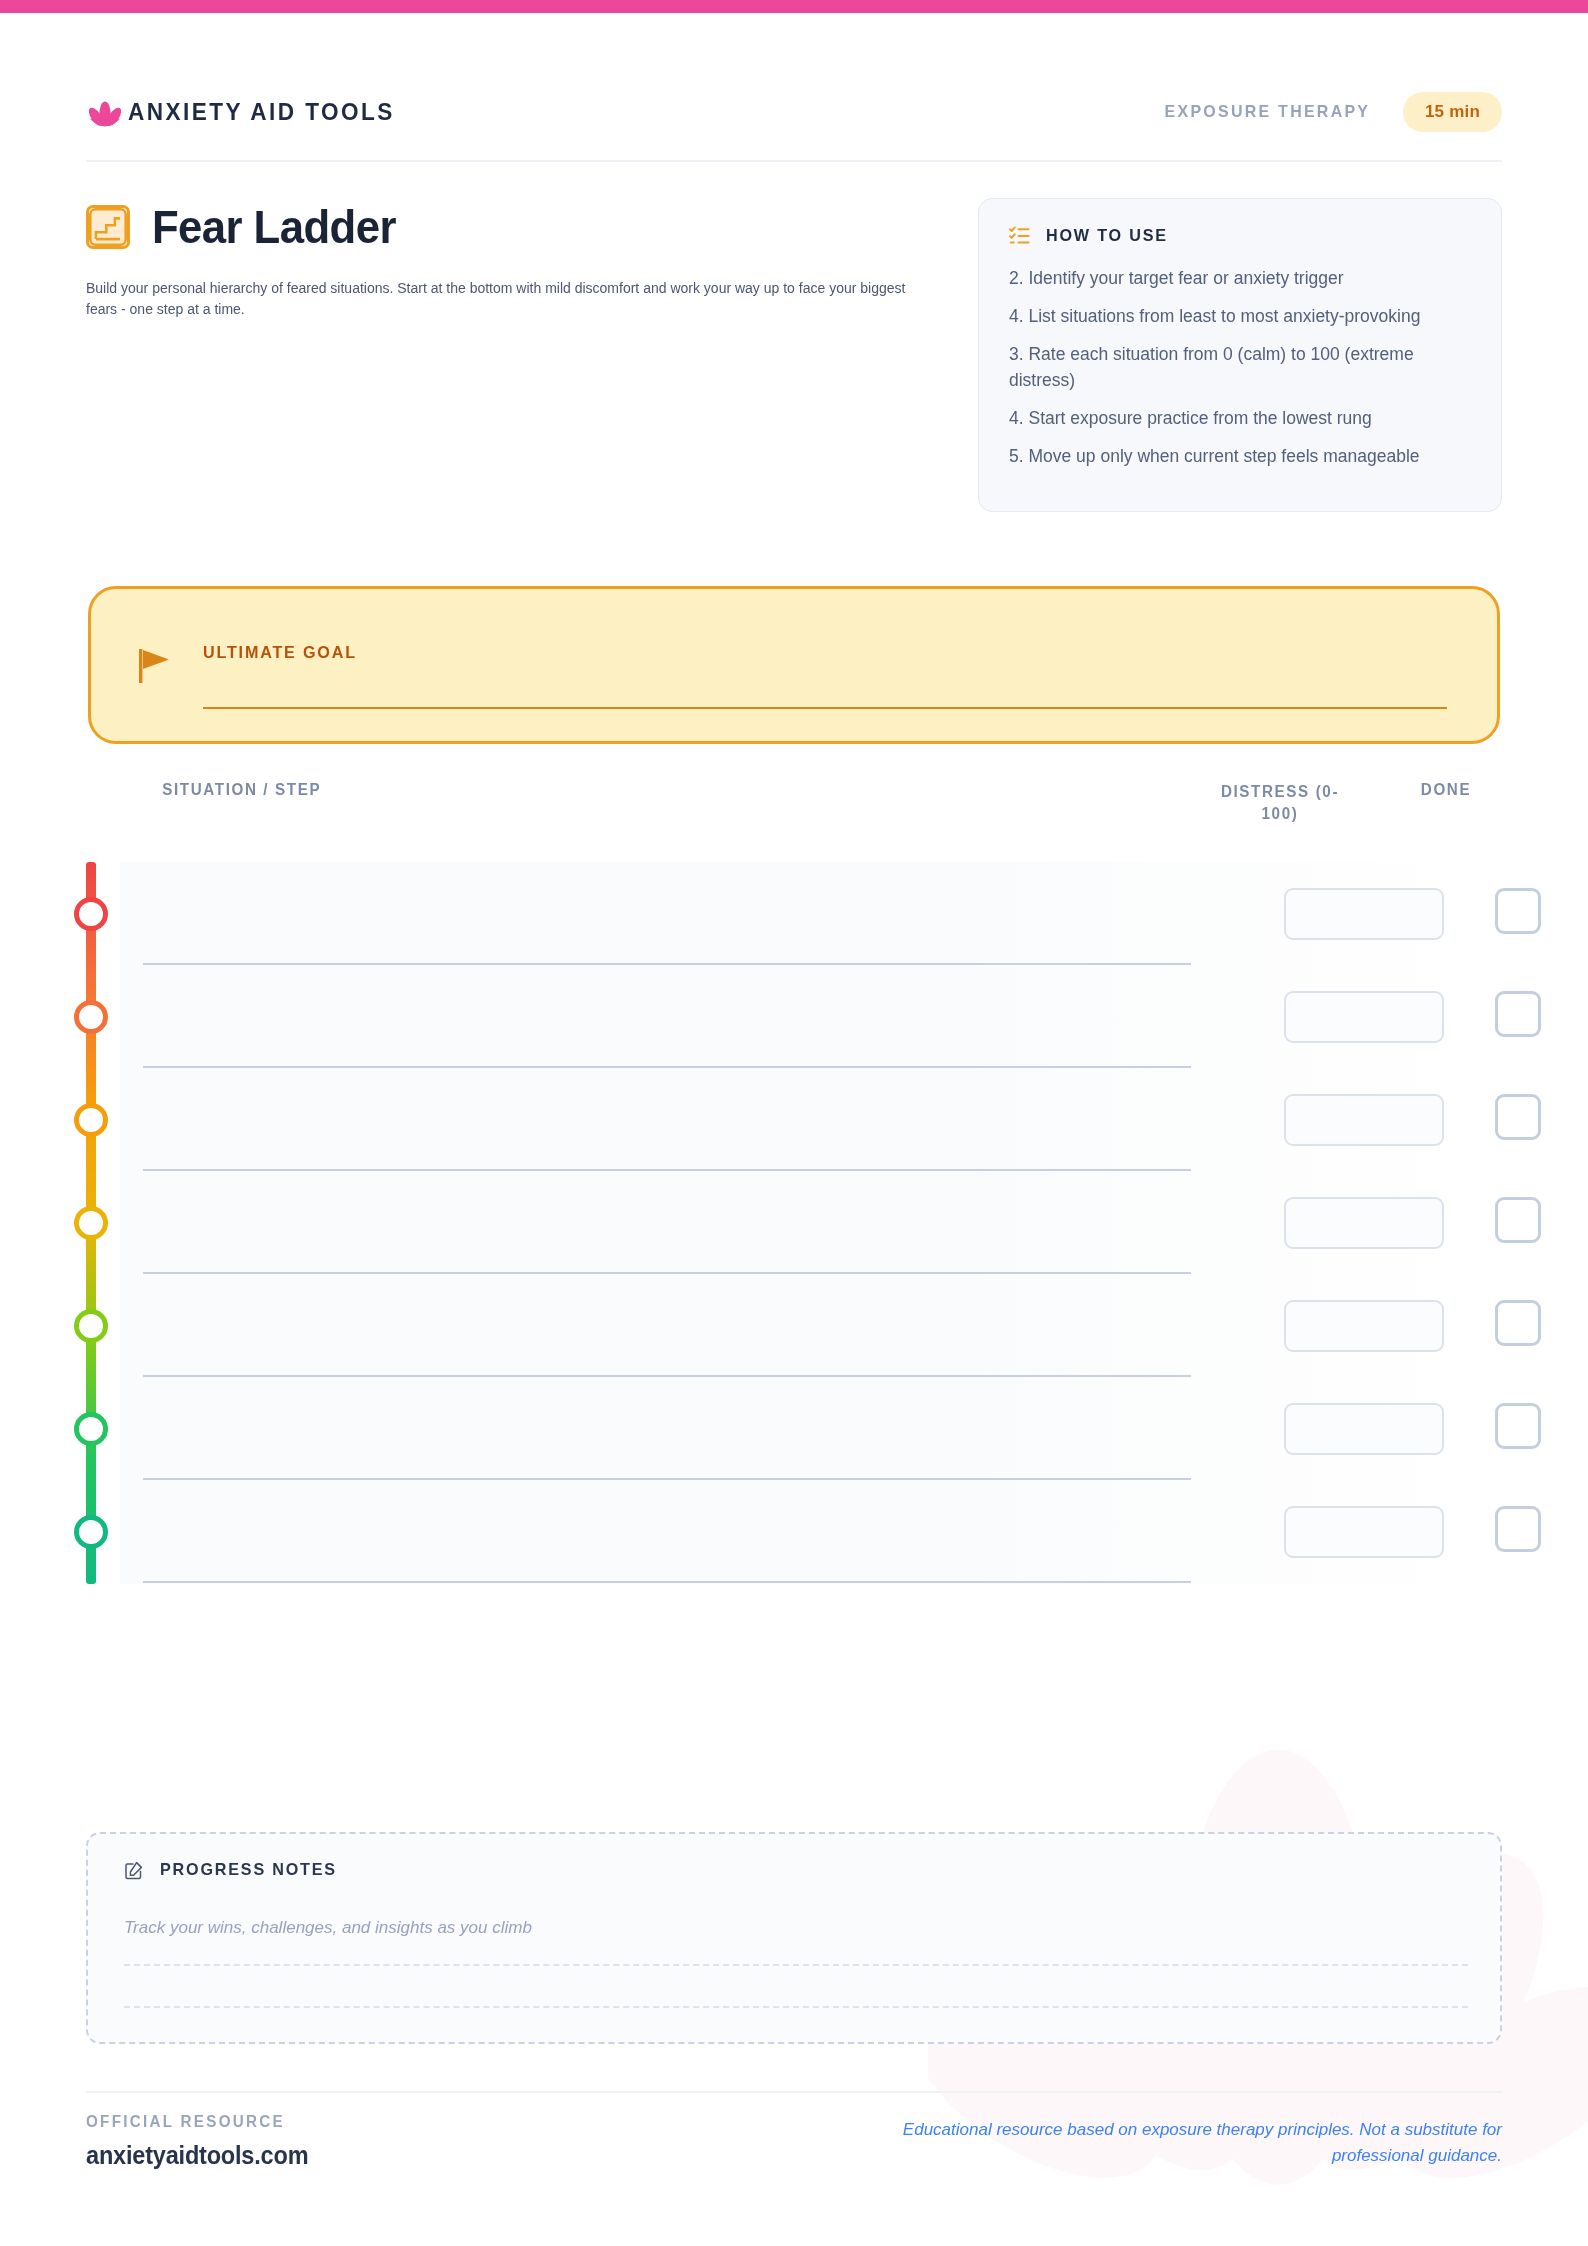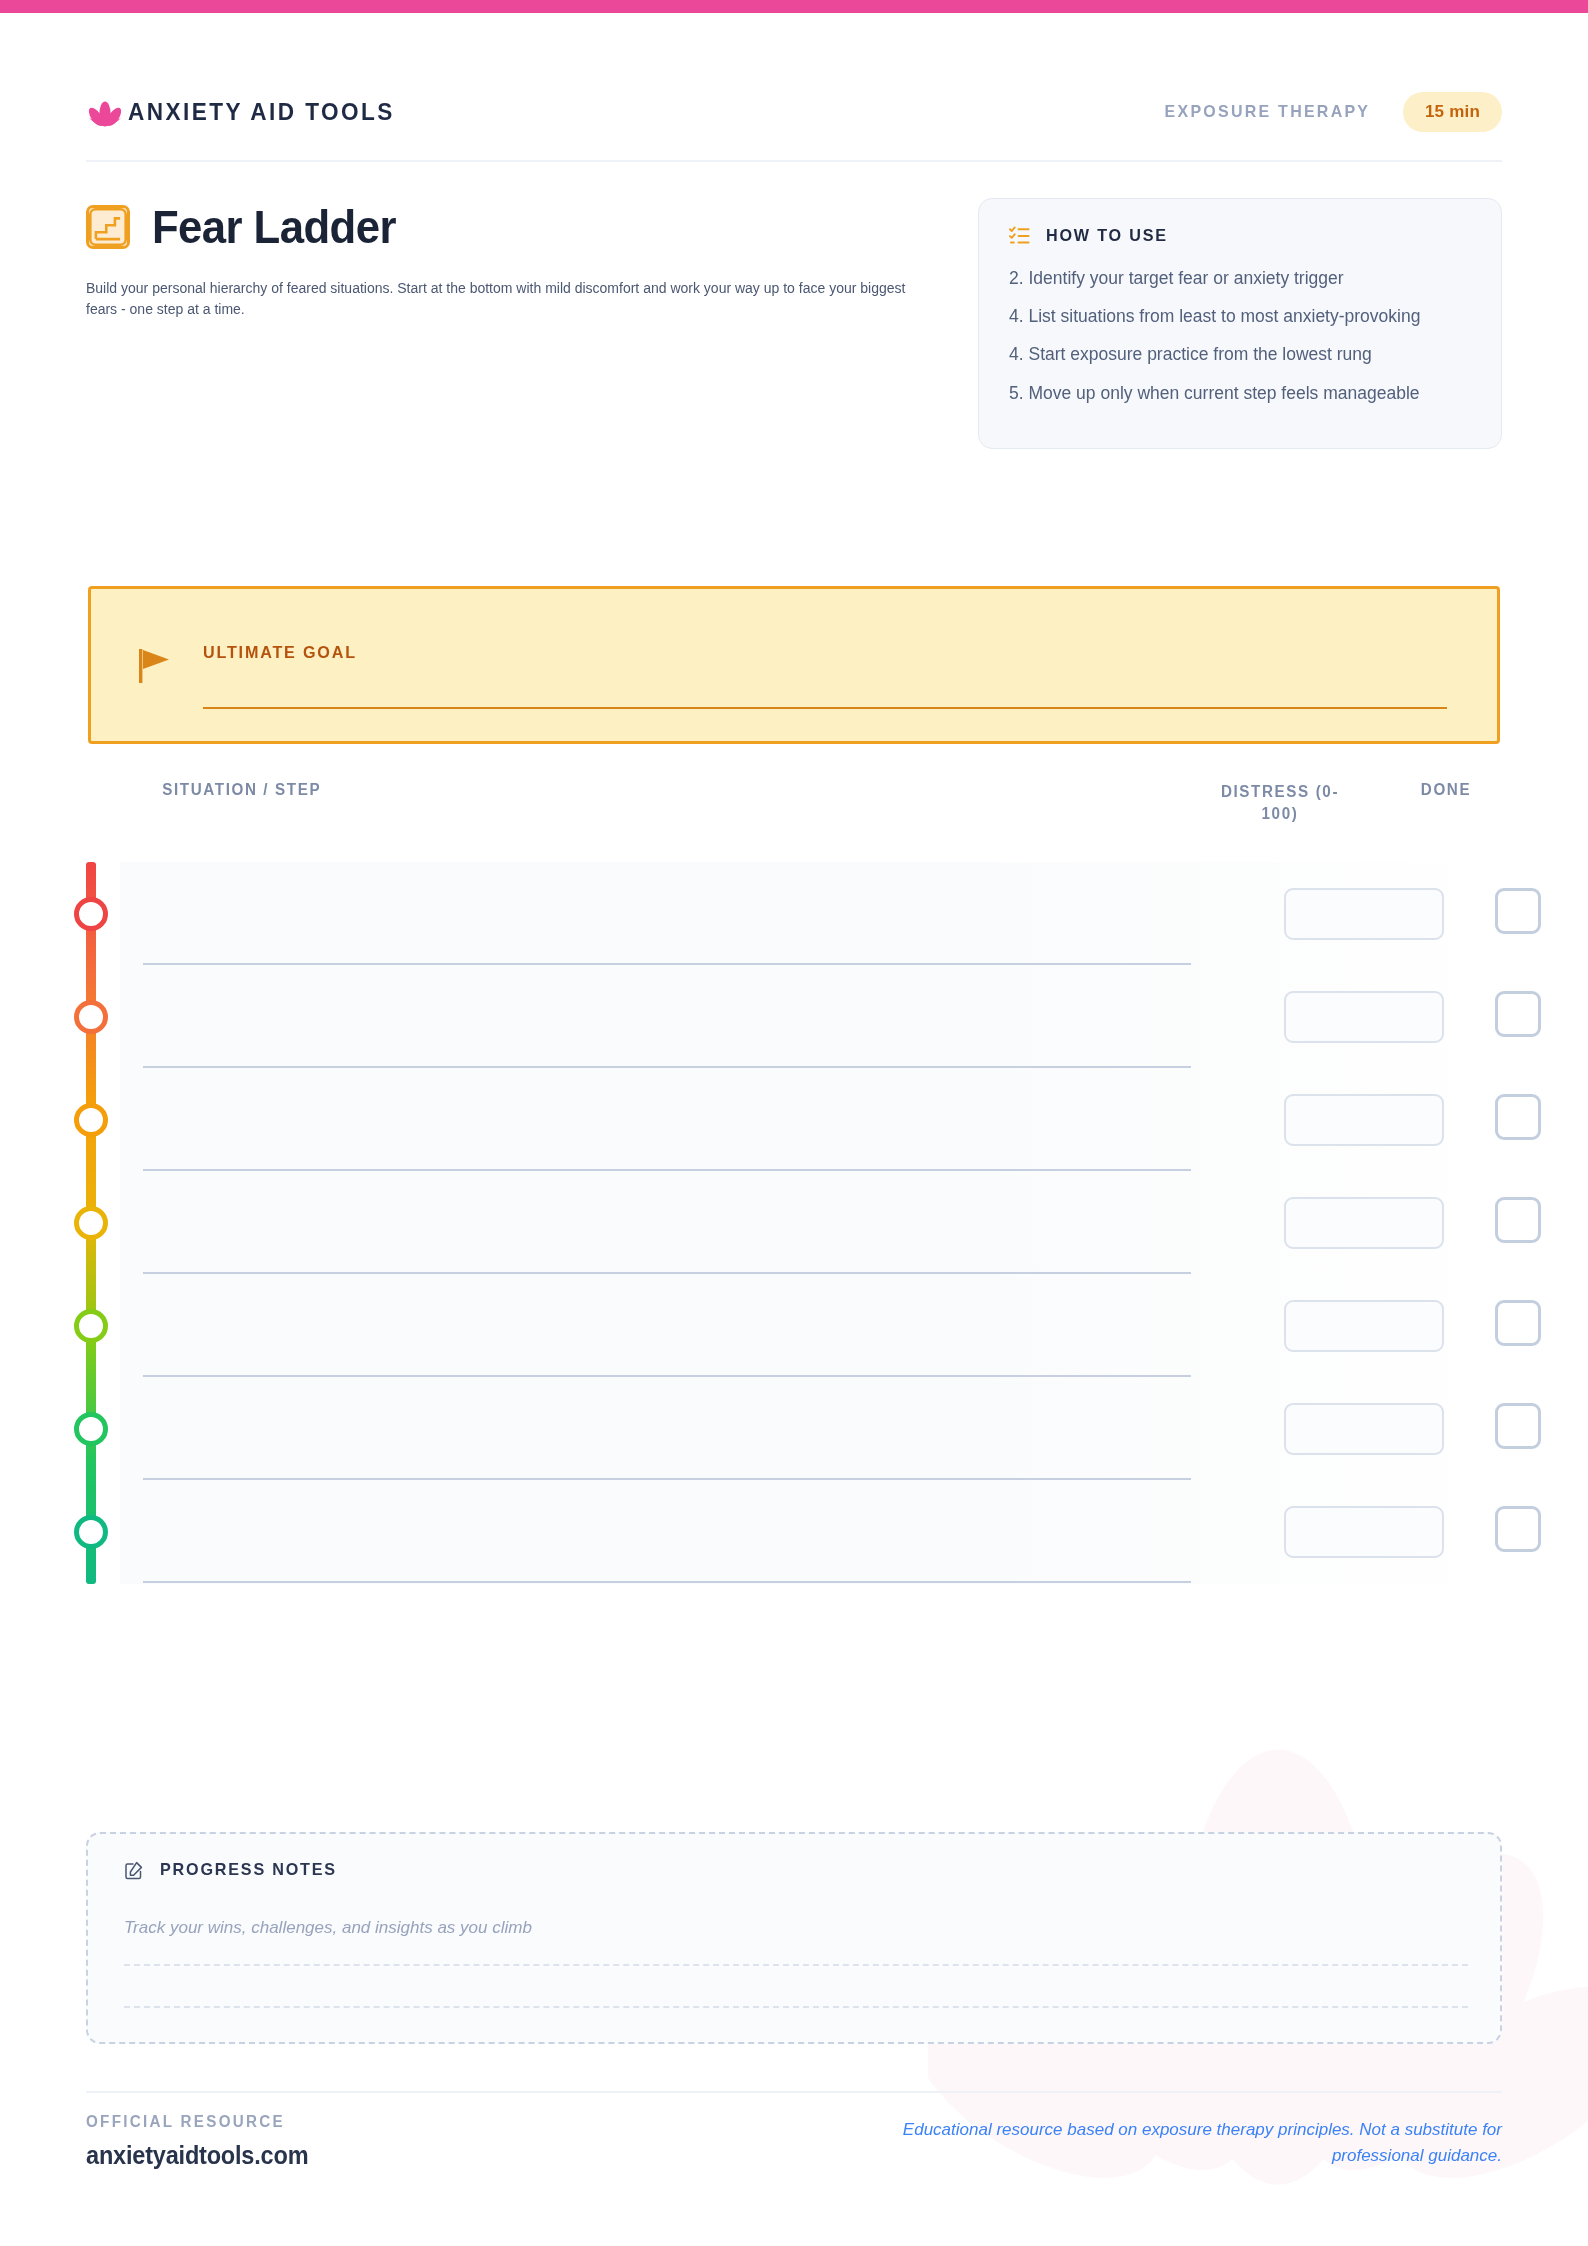--- a/index.html
+++ b/index.html
@@ -163,21 +163,21 @@
   .howto-step:last-child { margin-bottom: 12px; }
 
   
   .goal-box {
     position: absolute;
     top: 586px; left: 88px;
     width: 1412px;
     height: 158px;
     background: #fdf1c4;
     border: 3px solid #f0a020;
-    border-radius: 4px;
+    border-radius: 28px;
   }
   .goal-flag {
     position: absolute;
     top: 58px; left: 48px;
     width: 36px; height: 38px;
   }
   .goal-label {
     position: absolute;
     top: 54px; left: 112px;
     font-size: 17px;
@@ -414,20 +414,21 @@
         <path d="M1 11.6 L2.8 13.4 L6 9.7" fill="none" stroke="#f0a020" stroke-width="2" stroke-linecap="round" stroke-linejoin="round"></path>
         <rect x="9" y="3.3" width="12.5" height="2.1" rx="1" fill="#f0a020"></rect>
         <rect x="9" y="10.4" width="12.5" height="2.1" rx="1" fill="#f0a020"></rect>
         <rect x="9" y="17.2" width="12.5" height="2.1" rx="1" fill="#f0a020"></rect>
         <rect x="1" y="17.2" width="5" height="2.1" rx="1" fill="#f0a020"></rect>
       </svg>
       <div class="howto-title">HOW TO USE</div>
     </div>
     <div class="howto-step">2. Identify your target fear or anxiety trigger</div>
     <div class="howto-step">4. List situations from least to most anxiety-provoking</div>
+    <div class="howto-step">3. Rate each situation from 0 (calm) to 100 (extreme distress)</div>
     <div class="howto-step">4. Start exposure practice from the lowest rung</div>
     <div class="howto-step">5. Move up only when current step feels manageable</div>
   </div>
 
   <div class="goal-box">
     <svg class="goal-flag" viewBox="0 0 36 38">
       <rect x="0" y="2" width="3.4" height="34" fill="#d98518"></rect>
       <path d="M4 3 L30 12.5 L4 22 Z" fill="#d98518"></path>
     </svg>
     <div class="goal-label">ULTIMATE GOAL</div>

